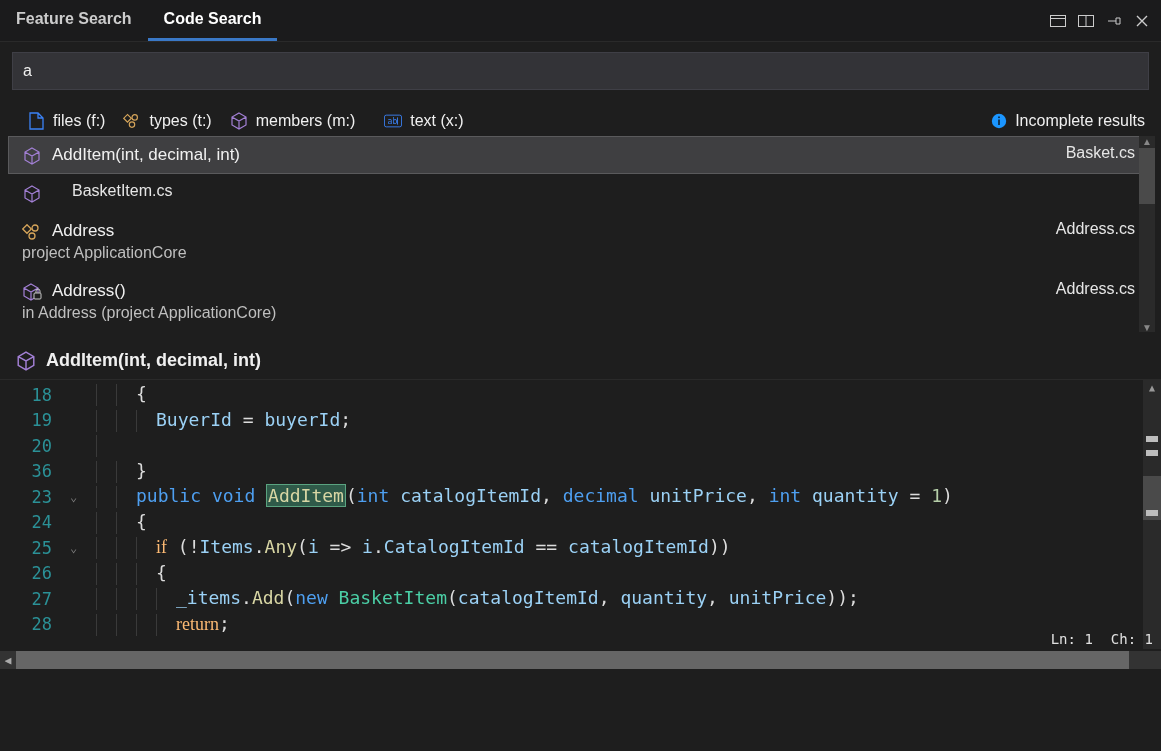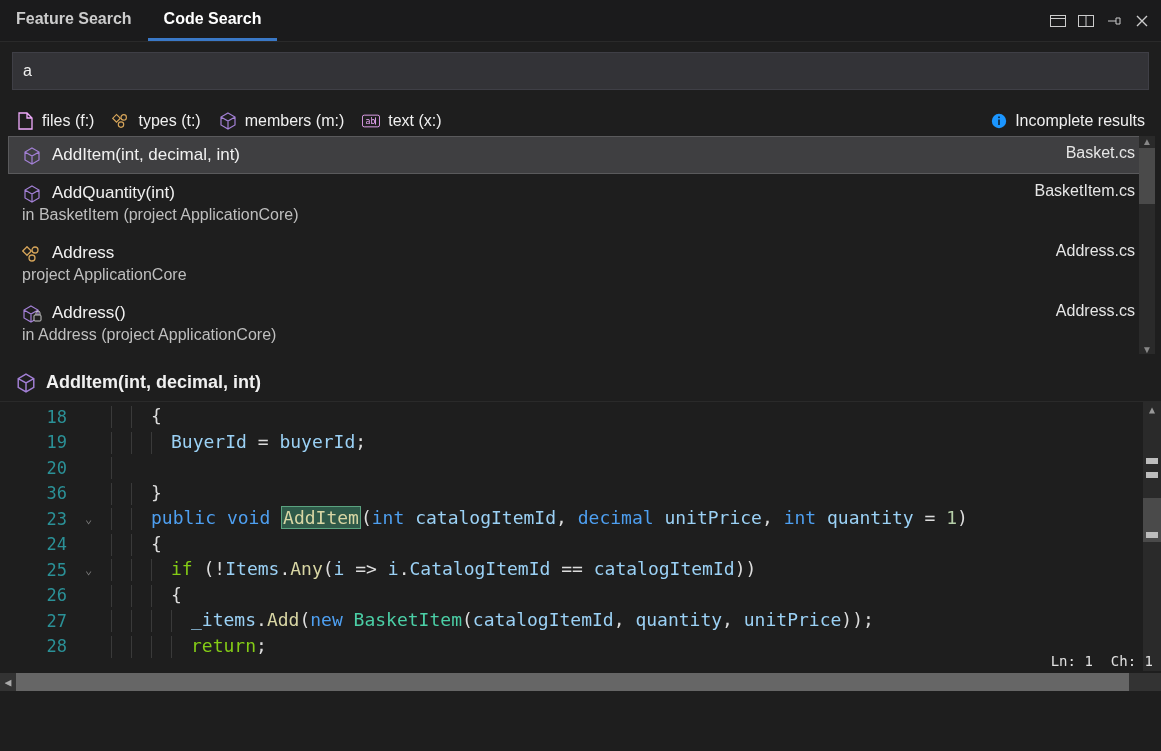--- a/index.html
+++ b/index.html
@@ -99,35 +99,35 @@
 
   .code-area {
     position: relative;
     background: #1e1e1e;
     font-family: Consolas, "Menlo", monospace;
     font-size: 18px;
     height: 290px;
     overflow: hidden;
     border-top: 1px solid #2a2a2a;
   }
-  .code-lines { padding-top: 2px; padding-left: 15px; }
+  .code-lines { padding-top: 2px; }
   .code-line { display: flex; align-items: center; height: 25.5px; }
   .lineno { width: 70px; text-align: right; padding-right: 18px; color: #2b9197; font-size: 17px; user-select:none; }
   .gutter { width: 26px; display:flex; align-items:center; justify-content:flex-start; color:#7d7d7d; font-size:12px; user-select:none;}
   .indent-guide { display:inline-block; width:1px; height:22px; background: #3a3a3a; vertical-align: middle; margin-right: 0;}
   .code { white-space: pre; }
 
   .tok-kw { color: #4e9ff0; }
   .tok-type { color: #4bcfa6; }
   .tok-func { color: #d8d6a4; }
   .tok-id { color: #9bd1f5; }
   .tok-param { color: #9bd1f5; }
   .tok-text { color: #dcdcdc; }
   .tok-num { color: #b5cea8; }
-  .tok-ctrl { color: #84cc16; }
+  .tok-ctrl { color: #fdba74; font-family: Liberation Serif, serif; }
   .hl { background: #2f5a49; border: 1px solid #5aa380; padding:0 1px; }
 
   .code-vscroll { position:absolute; right:0; top:0; width:18px; height:calc(100% - 20px); background:#2a2a2a; }
   .code-vthumb { position:absolute; right:0; width:18px; background:#4a4a4a; }
   .code-hscroll { position:absolute; left:0; bottom:0; height:18px; right:0; background:#333333; }
   .code-hthumb { height:18px; background:#666666; }
   .code-harrow { position:absolute; width:16px; height:18px; display:flex; align-items:center; justify-content:center; color:#aaa; font-size:11px; }
   .code-varrow { position:absolute; right:0; width:18px; height:14px; display:flex; align-items:center; justify-content:center; color:#999; font-size:10px; }
   .mark { position:absolute; right:0; width:12px; height:6px; background:#bdbdbd; }
 
@@ -137,21 +137,21 @@
     bottom: 22px;
     font-size: 14px;
     color: #e0e0e0;
     display: flex;
     gap: 18px;
   }
 
   svg { display:block; }
   .purple { color: #a380d6; }
   .orange { color: #d6a55a; }
-  .grey { color: #f0abfc; }
+  .grey { color: #3b82f6; margin-left: 11px; }
 </style>
 </head>
 <body>
 
 <div class="title-bar">
   <div class="tab">Feature Search</div>
   <div class="tab active">Code Search</div>
   <div class="title-spacer"></div>
   <div class="win-btns">
     <span class="win-btn">
@@ -248,24 +248,20 @@
         <div class="result-title">AddItem(int, decimal, int)</div>
       </div>
       <div class="result-right">Basket.cs</div>
     </div>
     <div class="result">
       <span class="result-icon">
         <svg width="18" height="18" viewBox="0 0 18 18">
           <path d="M9 1l7 4v8l-7 4-7-4V5z M2 5l7 4 7-4 M9 9v8" fill="none" stroke="#a380d6" stroke-width="1.2"></path>
         </svg>
       </span>
-      <div class="result-body">
-        <div class="result-title">AddQuantity(int)</div>
-        <div class="result-sub">in BasketItem (project ApplicationCore)</div>
-      </div>
       <div class="result-right">BasketItem.cs</div>
     </div>
     <div class="result">
       <span class="result-icon">
         <svg width="20" height="16" viewBox="0 0 20 16">
           <rect x="2" y="2" width="6" height="6" transform="rotate(45 5 5)" fill="none" stroke="#d6a55a" stroke-width="1.3"></rect>
           <circle cx="13" cy="4" r="3" fill="none" stroke="#d6a55a" stroke-width="1.3"></circle>
           <circle cx="10" cy="12" r="3" fill="none" stroke="#d6a55a" stroke-width="1.3"></circle>
         </svg>
       </span>

